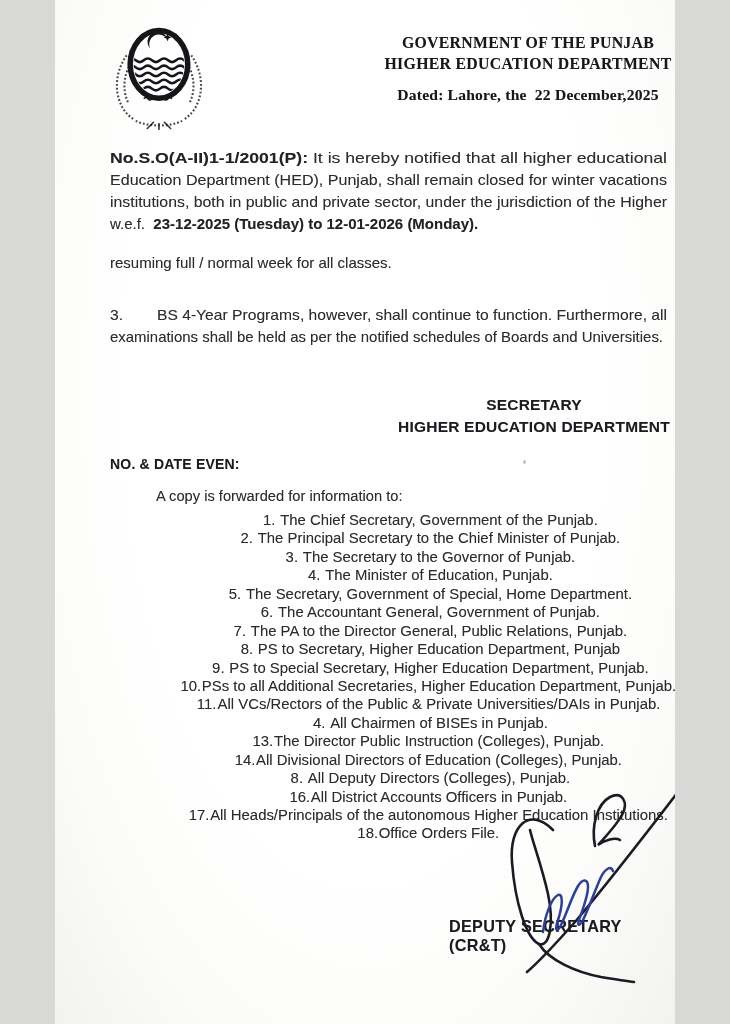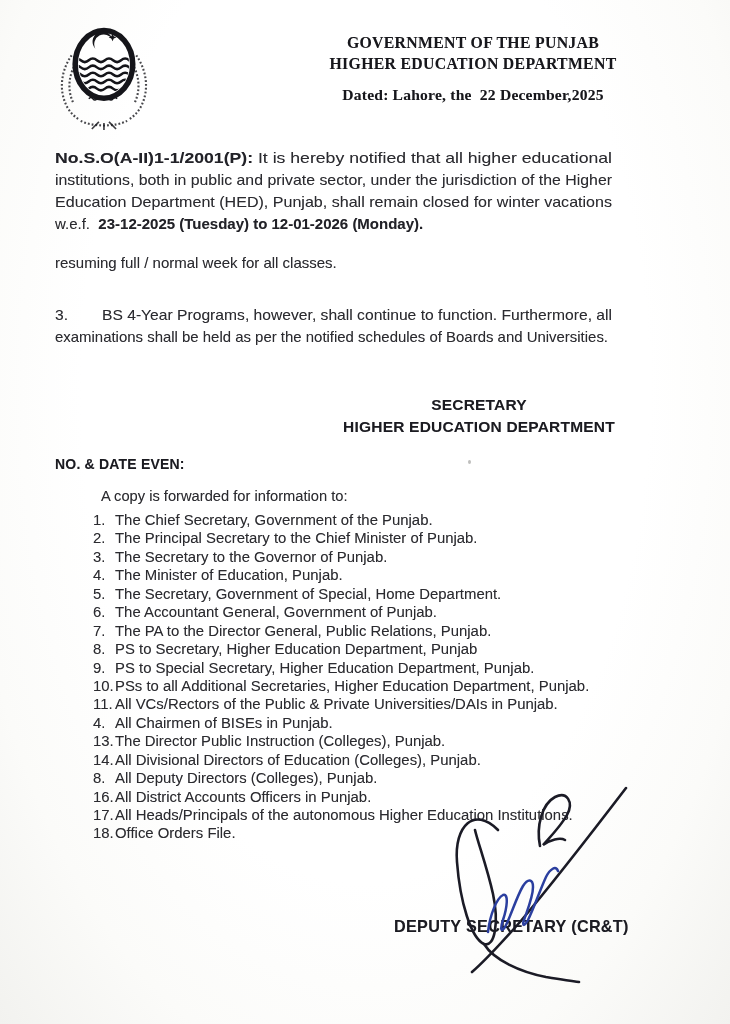--- a/index.html
+++ b/index.html
@@ -1,38 +1,38 @@
 <!DOCTYPE html>
 <html><head>
 <meta charset="utf-8">
 <style>
   html,body{margin:0;padding:0;background:#d8d8d6;}
   .page{
-    position:relative;width:730px;height:1024px;margin:0 auto;overflow:hidden;
+    position:relative;width:620px;height:1024px;margin:0 auto;overflow:hidden;
     background:radial-gradient(ellipse at 50% 38%, #ffffff 55%, #fbfbf9 78%, #f2f2ef 100%);
     font-family:"Liberation Sans",sans-serif;color:#2b2b30;
     text-shadow:0 0 .5px rgba(60,60,60,.35);
   }
   .abs{position:absolute;}
   .serif{font-family:"Liberation Serif",serif;font-weight:700;color:#17171c;}
   .center{text-align:center;}
   .pre{white-space:pre;}
   .hline{font-size:15.8px;line-height:20.5px;letter-spacing:.3px;}
   .dated{font-size:15.6px;letter-spacing:.2px;}
   .para{width:560px;font-size:15px;}
   .pline{height:22px;line-height:22px;white-space:pre;overflow:visible;}
   .fit{display:inline-block;white-space:pre;}
   b,.bold{font-weight:700;color:#222228;}
   .numcol{display:inline-block;width:45px;}
   .secblock{width:322px;font-weight:700;font-size:15.5px;line-height:21.5px;color:#1b1b21;letter-spacing:.2px;}
   .evenhead{font-weight:700;font-size:14px;letter-spacing:.2px;color:#1b1b21;
     text-decoration-thickness:1.7px;text-underline-offset:3.5px;}
   .intro{font-size:14.7px;}
   .dlist{width:560px;font-size:14.9px;}
-  .li{height:18.45px;line-height:18.45px;white-space:pre;}
+  .li{height:18.45px;line-height:18.45px;white-space:pre;text-align:center;}
   .li .n{display:inline-block;width:22px;}
   .deputy{font-weight:700;font-size:16.2px;letter-spacing:.3px;color:#1b1b22;z-index:2;}
   .sig{z-index:3;}
   .speck{position:absolute;width:3px;height:4px;border-radius:50%;background:#8a8a86;opacity:.55;}
 </style>
 </head>
 <body>
 
 <div class="page">
 
@@ -67,22 +67,22 @@
   </svg>
 
   <div class="abs center" style="left:318px;top:33px;width:310px;">
     <div class="serif hline">GOVERNMENT OF THE PUNJAB</div>
     <div class="serif hline">HIGHER EDUCATION DEPARTMENT</div>
   </div>
   <div class="abs center serif dated pre" style="left:318px;top:86px;width:310px;">Dated: Lahore, the  22 December,2025</div>
 
   <div class="abs para" style="left:55px;top:147px;">
     <div class="pline"><span class="fit" style="transform: scaleX(1.17615); transform-origin: left center;"><b>No.S.O(A-II)1-1/2001(P):</b><span> It is hereby notified that all higher educational</span></span></div>
+    <div class="pline"><span class="fit" style="transform: scaleX(1.07064); transform-origin: left center;"><span>Education Department (HED), Punjab, shall remain closed for winter vacations</span></span></div>
     <div class="pline"><span class="fit" style="transform: scaleX(1.05696); transform-origin: left center;"><span>institutions, both in public and private sector, under the jurisdiction of the Higher</span></span></div>
-    <div class="pline"><span class="fit" style="transform: scaleX(1.07064); transform-origin: left center;"><span>Education Department (HED), Punjab, shall remain closed for winter vacations</span></span></div>
     <div class="pline"><span>w.e.f.  </span><b>23-12-2025 (Tuesday) to 12-01-2026 (Monday).</b></div>
   </div>
 
   <div class="abs para" style="left:55px;top:252px;">
     <div class="pline"><span>resuming full / normal week for all classes.</span></div>
   </div>
 
   <div class="abs para" style="left:55px;top:304px;">
     <div class="pline"><span class="fit" style="transform: scaleX(1.04335); transform-origin: left center;"><span class="numcol">3.</span><span>BS 4-Year Programs, however, shall continue to function. Furthermore, all</span></span></div>
     <div class="pline"><span class="fit" style="transform: scaleX(0.995808); transform-origin: left center;"><span>examinations shall be held as per the notified schedules of Boards and Universities.</span></span></div>

